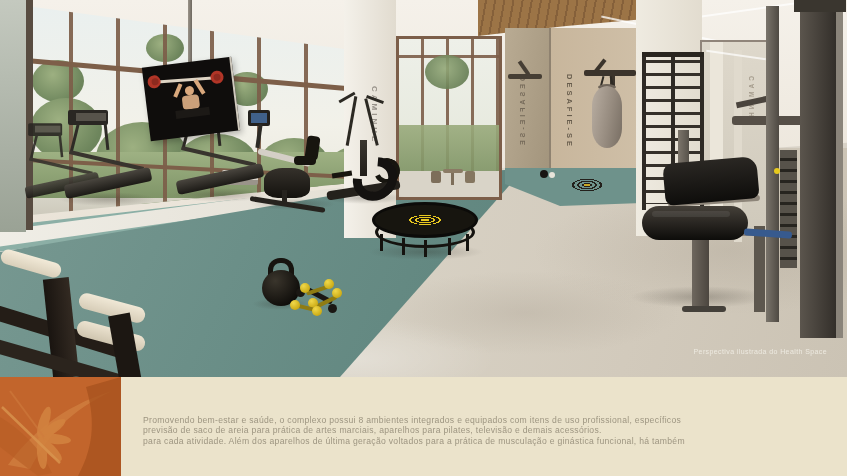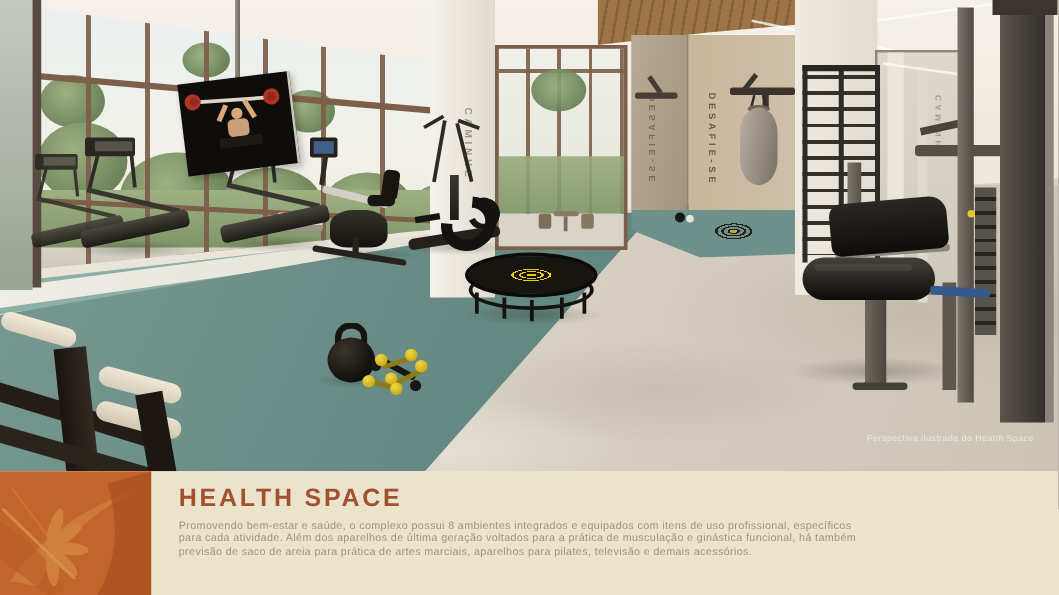--- a/index.html
+++ b/index.html
@@ -445,21 +445,20 @@
           <ellipse cx="44" cy="45" rx="16" ry="5" transform="rotate(-72 44 45)"></ellipse>
           <ellipse cx="52" cy="52" rx="16" ry="5" transform="rotate(-35 52 52)"></ellipse>
           <ellipse cx="55" cy="62" rx="16" ry="5" transform="rotate(5 55 62)"></ellipse>
           <ellipse cx="50" cy="72" rx="16" ry="5" transform="rotate(45 50 72)"></ellipse>
           <ellipse cx="42" cy="76" rx="16" ry="5" transform="rotate(85 42 76)"></ellipse>
         </g>
         <path d="M2 30 L60 86" stroke="#d8954f" stroke-width="2.5" fill="none" opacity="0.8"></path>
         <path d="M10 14 L44 60" stroke="#cf7c3e" stroke-width="2" fill="none" opacity="0.6"></path>
       </svg>
     </div>
-    <h1 class="abs ptitle" style="margin:0;">HEALTH SPACE</h1>
     <div class="abs pbody">
       <div>Promovendo bem-estar e saúde, o complexo possui 8 ambientes integrados e equipados com itens de uso profissional, específicos</div>
+      <div>previsão de saco de areia para prática de artes marciais, aparelhos para pilates, televisão e demais acessórios.</div>
       <div>para cada atividade. Além dos aparelhos de última geração voltados para a prática de musculação e ginástica funcional, há também</div>
-      <div>previsão de saco de areia para prática de artes marciais, aparelhos para pilates, televisão e demais acessórios.</div>
     </div>
   </div>
 
 </div>
 
 </body></html>

